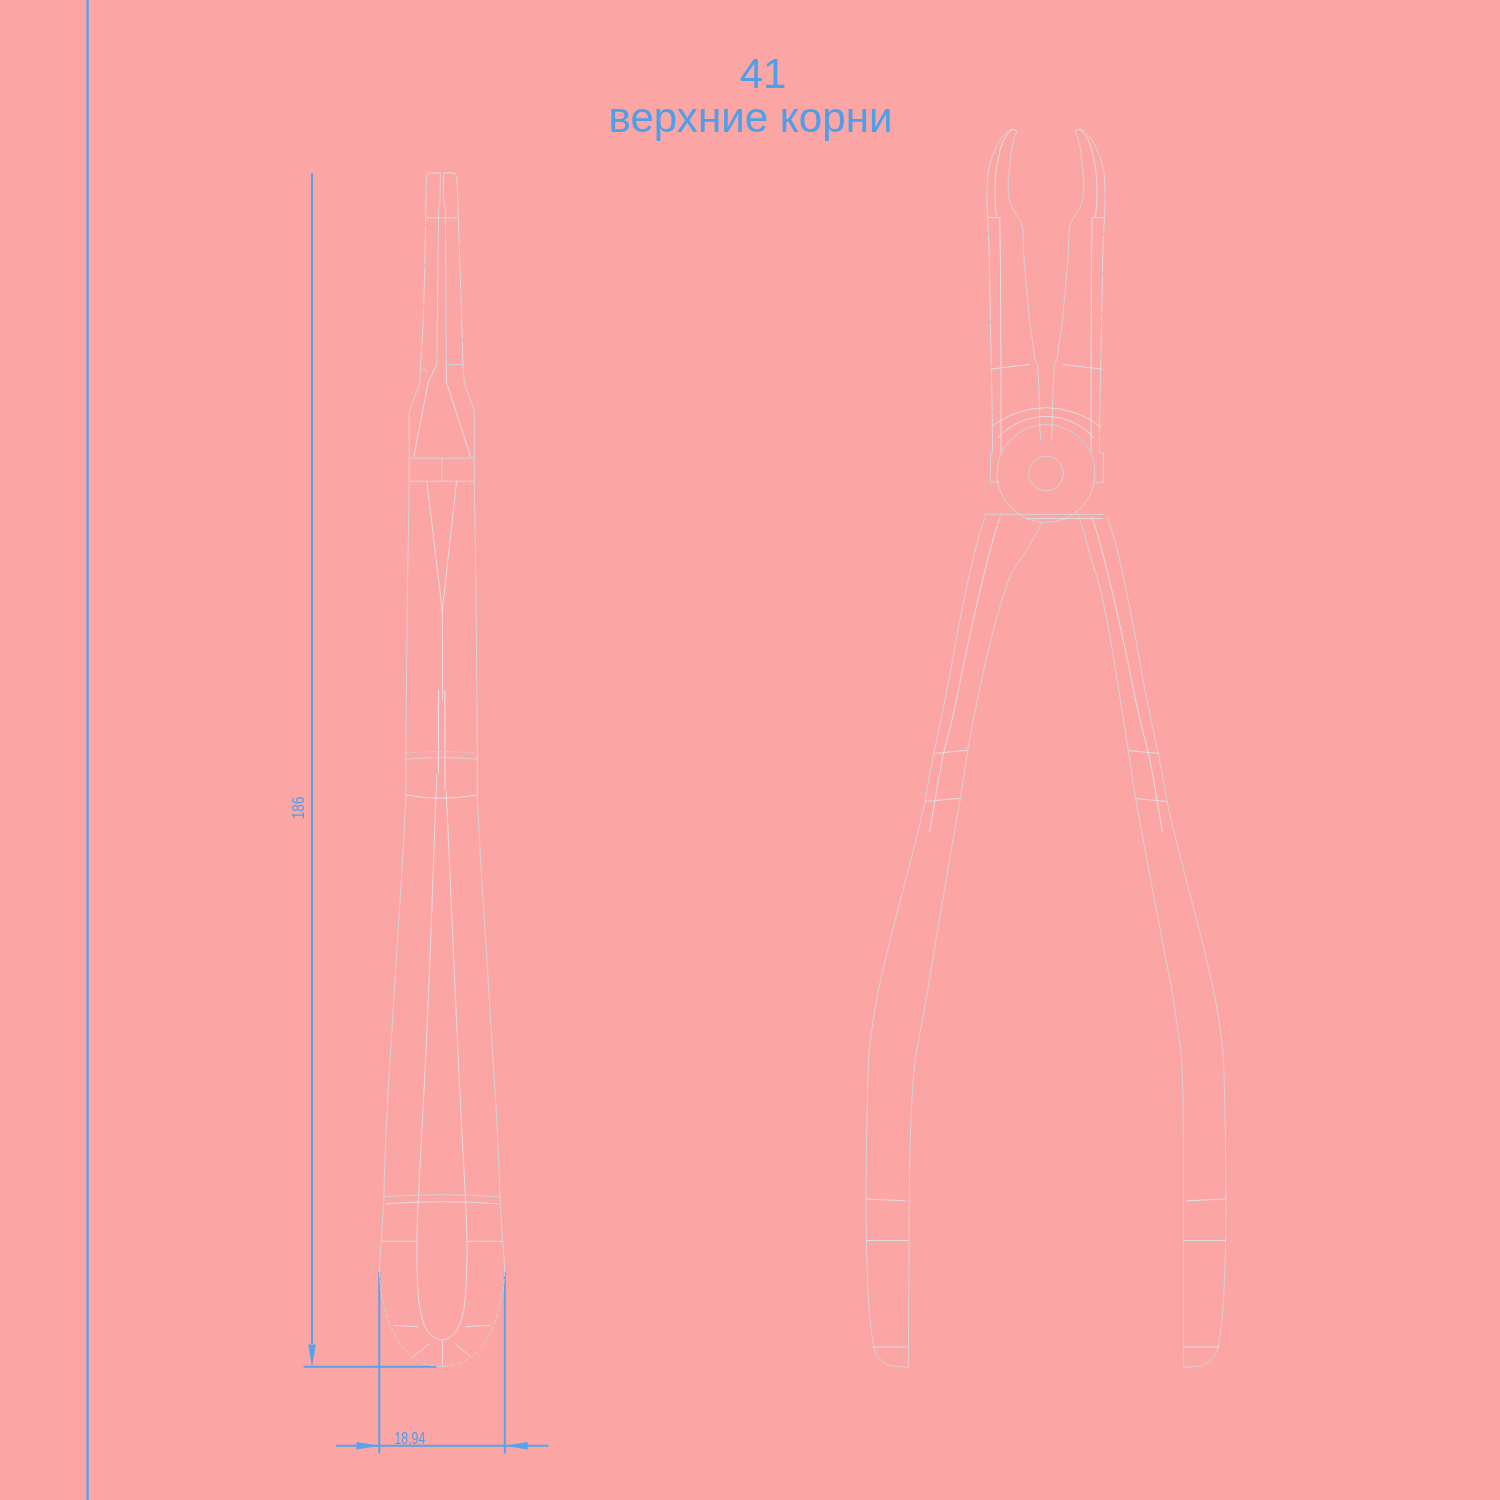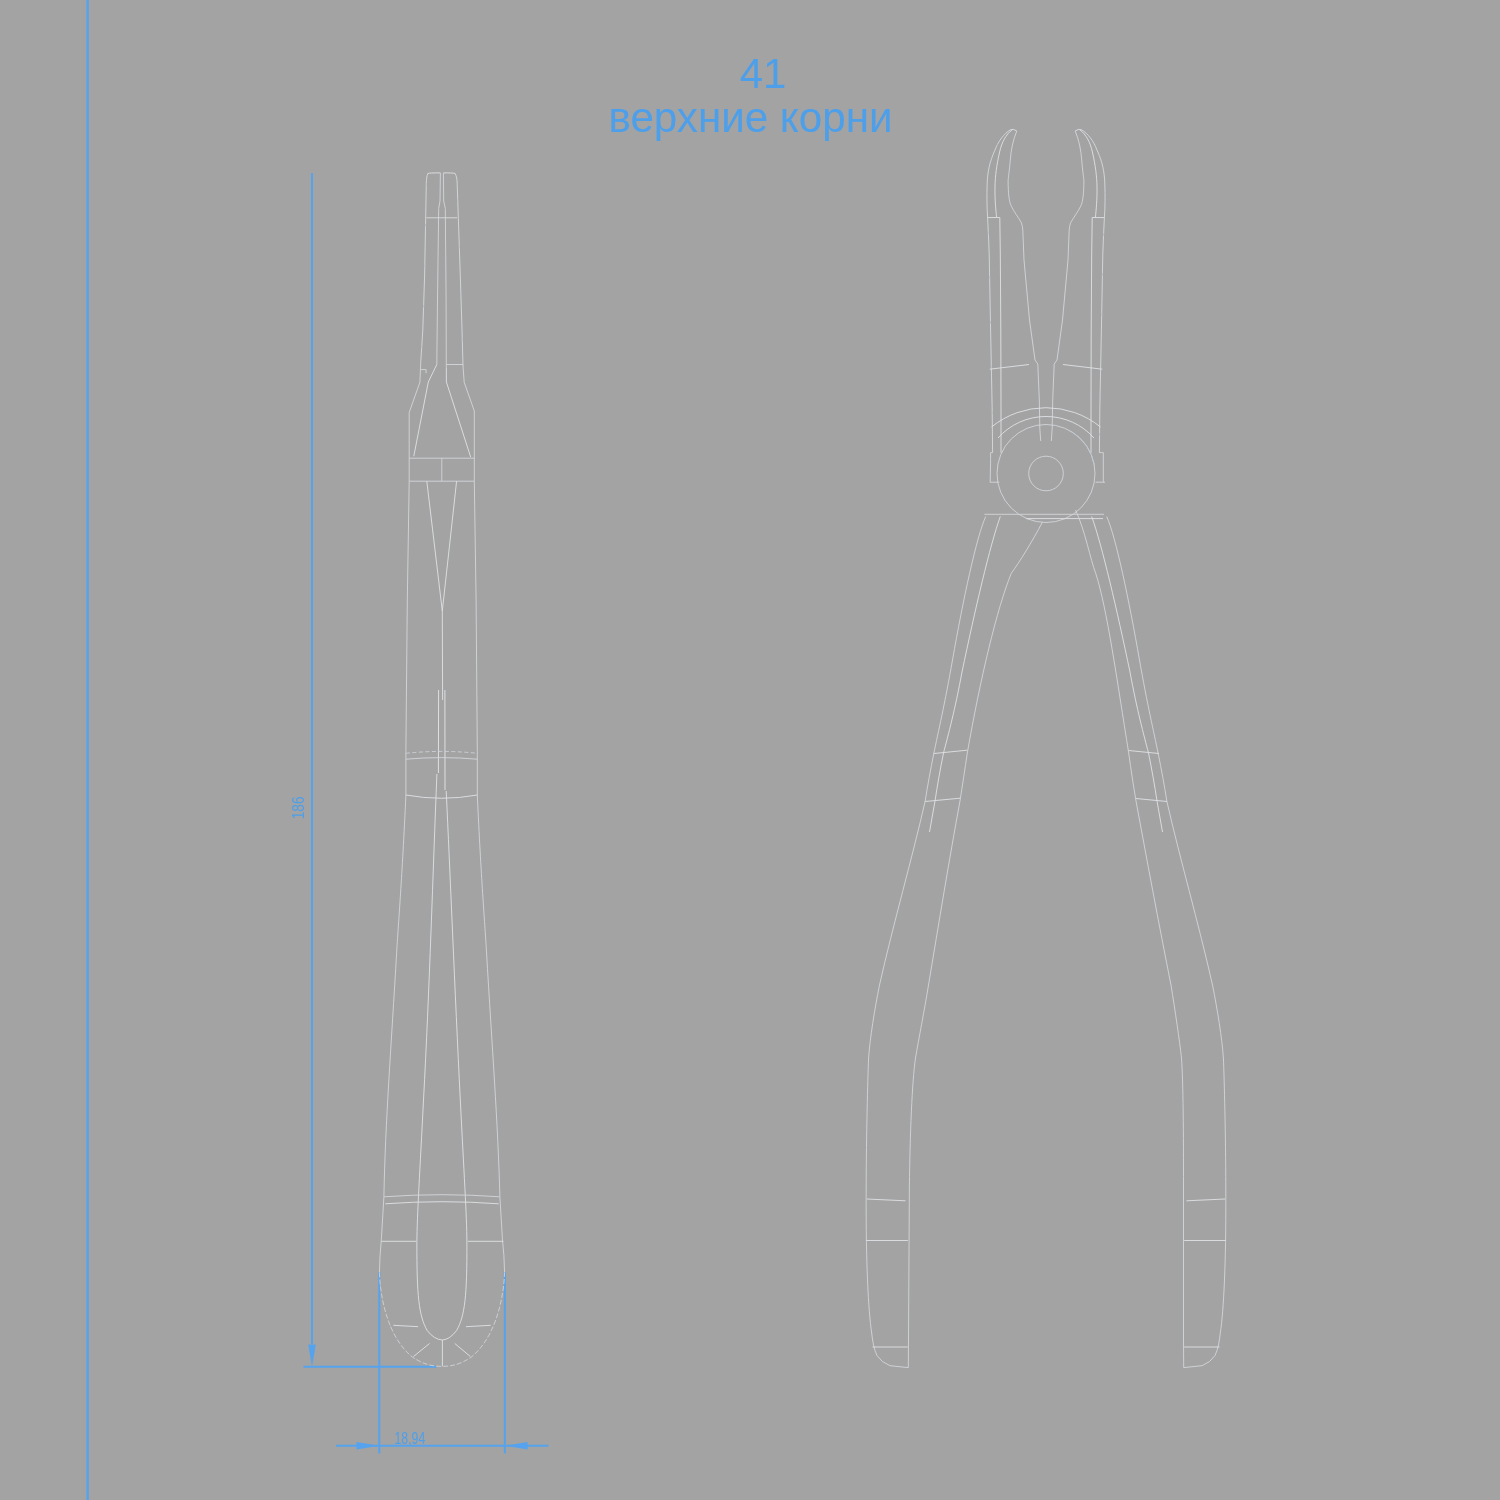--- a/index.html
+++ b/index.html
@@ -1,16 +1,16 @@
 <!DOCTYPE html>
 <html><head>
 <meta charset="utf-8">
 <style>
   html,body{margin:0;padding:0;background:#ffffff;}
-  .page{position:relative;width:1500px;height:1500px;background:#a3a3a3;overflow:hidden;
+  .page{position:relative;width:1500px;height:1500px;background:#fca5a5;overflow:hidden;
         font-family:"Liberation Sans", sans-serif;}
   svg{position:absolute;left:0;top:0;}
 </style>
 </head>
 <body>
 <div class="page">
 <svg width="1500" height="1500" viewBox="0 0 1500 1500" fill="none">
 
 <line x1="87.6" y1="0" x2="87.6" y2="1500" stroke="#55a3ee" stroke-width="2.4"></line>
 

